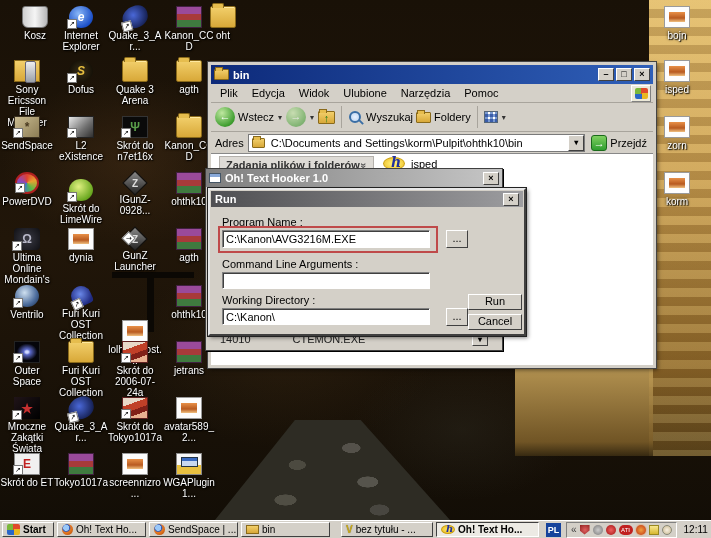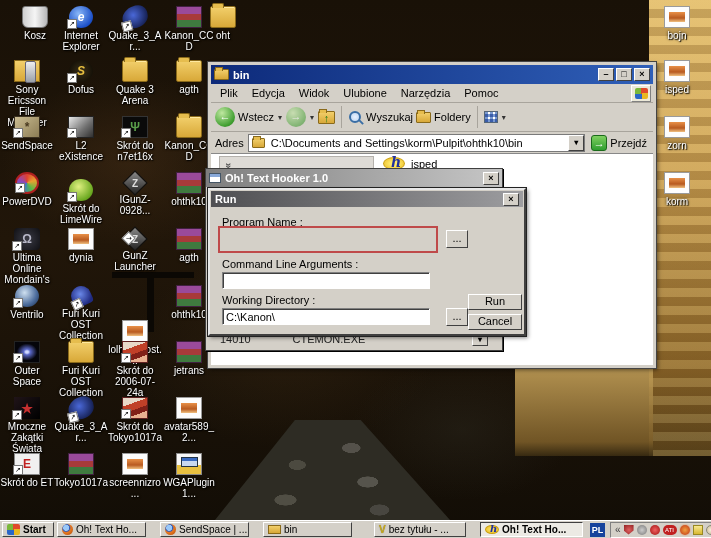--- a/index.html
+++ b/index.html
@@ -418,20 +418,21 @@
       <input class="field" value="C:\Documents and Settings\korm\Pulpit\ohthk10\bin" style="">
       <span class="wbtn addr-drop" style="font-size:8px;line-height:14px">▾</span>
     </span>
     <span class="go-btn">
       <span class="go-ic">→</span>
       <span>Przejdź</span>
     </span>
   </div>
   <div class="exp-content">
     <div class="tasks-hdr">
+      <span>Zadania plików i folderów</span>
       <span class="chev2">»</span>
     </div>
     <div class="file-item">
       <span class="ohlogo"></span>
       <span>isped</span>
     </div>
   </div>
 </div>
 
 <div id="oth">
@@ -454,37 +455,38 @@
 <div id="run">
   <div class="run-title">
     <span>Run</span>
     <span class="tb-btns" style="margin-left:auto">
         <span class="wbtn">×</span>
       </span>
   </div>
   <div class="run-body">
     <span class="rlabel" style="top:8px">Program Name :</span>
     <span class="redbox" id="redbox" style="border-color: rgb(191, 74, 74);"></span>
+    <input class="field sunken" id="run-program" value="C:\Kanon\AVG3216M.EXE" style="">
     <span class="btn browse" id="browse1">...</span>
     <span class="rlabel" style="top:50px">Command Line Arguments :</span>
     <input class="field sunken" id="run-args" value="" style="">
     <span class="rlabel" style="top:86px">Working Directory :</span>
     <input class="field sunken" id="run-workdir" value="C:\Kanon\" style="">
     <span class="btn browse" id="browse2">...</span>
     <span class="btn" id="run-ok">Run</span>
     <span class="btn" id="run-cancel">Cancel</span>
   </div>
 </div>
 
 <div id="taskbar">
   <span class="tb-button" id="start">
     <span class="winflag"></span>
     <span>Start</span>
   </span>
-  <span id="task-buttons" style="display:flex;gap:14px">
+  <span id="task-buttons" style="display:flex;gap:3px">
       <span class="tb-button" style="width: 89px;">
         <span class="firefox-icon"></span>
         <span>Oh! Text Ho...</span>
       </span>
       <span class="tb-button" style="width: 89px;">
         <span class="firefox-icon"></span>
         <span>SendSpace | ...</span>
       </span>
       <span class="tb-button" style="width: 89px;">
         <span class="folder-icon-sm"></span>

